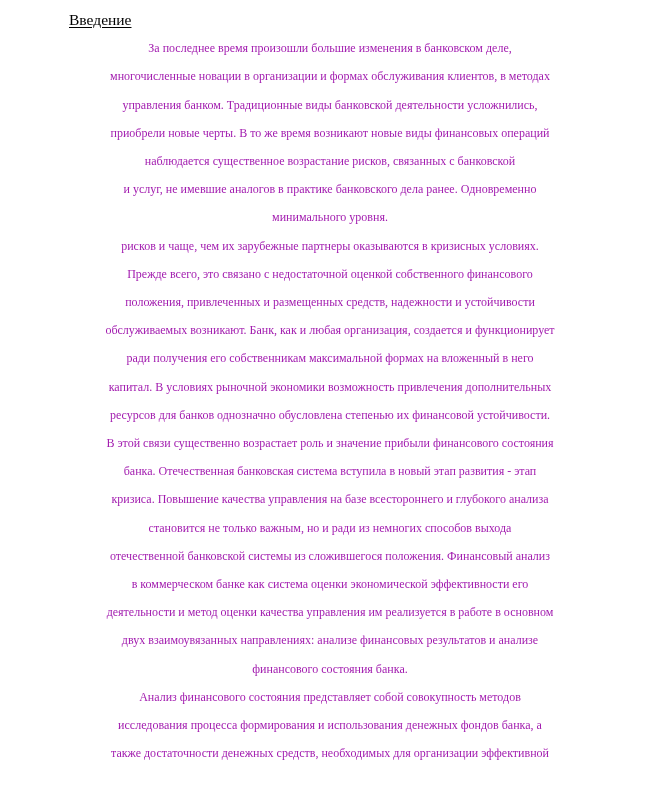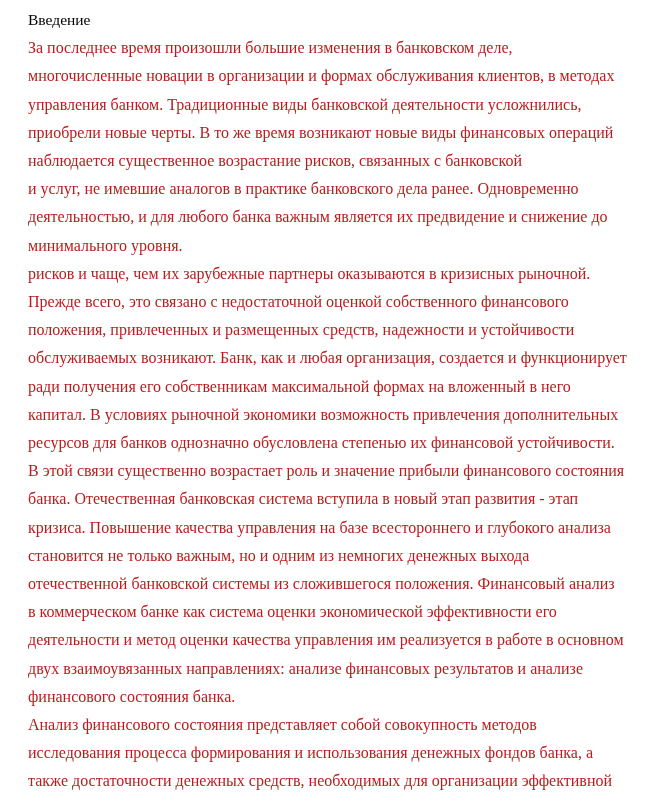--- a/index.html
+++ b/index.html
@@ -15,60 +15,62 @@
   }
   .page {
     width: 658px;
     height: 809px;
     background: #ffffff;
     padding: 6px 26px 0 28px;
   }
   .heading {
     font-size: 15.5px;
     line-height: 28.2px;
+    text-decoration: underline;
     text-underline-offset: 2px;
     color: #000000;
     white-space: nowrap;
+    margin-left: 41px;
   }
   .line {
-    font-size: 16px;
+    font-size: 12px;
     line-height: 28.2px;
     white-space: nowrap;
-    color: #b91c1c;
+    color: #a21caf;
+    text-align: center;
   }
   .paragraph {  }
 </style>
 </head>
 <body>
 
 <div class="page">
   <div class="heading">Введение</div>
   <div>
       <div class="paragraph">
         <div class="line">За последнее время произошли большие изменения в банковском деле,</div>
         <div class="line">многочисленные новации в организации и формах обслуживания клиентов, в методах</div>
         <div class="line">управления банком. Традиционные виды банковской деятельности усложнились,</div>
         <div class="line">приобрели новые черты. В то же время возникают новые виды финансовых операций</div>
         <div class="line">наблюдается существенное возрастание рисков, связанных с банковской</div>
         <div class="line">и услуг, не имевшие аналогов в практике банковского дела ранее. Одновременно</div>
-        <div class="line">деятельностью, и для любого банка важным является их предвидение и снижение до</div>
         <div class="line">минимального уровня.</div>
       </div>
       <div class="paragraph">
-        <div class="line">рисков и чаще, чем их зарубежные партнеры оказываются в кризисных рыночной.</div>
+        <div class="line">рисков и чаще, чем их зарубежные партнеры оказываются в кризисных условиях.</div>
         <div class="line">Прежде всего, это связано с недостаточной оценкой собственного финансового</div>
         <div class="line">положения, привлеченных и размещенных средств, надежности и устойчивости</div>
         <div class="line">обслуживаемых возникают. Банк, как и любая организация, создается и функционирует</div>
         <div class="line">ради получения его собственникам максимальной формах на вложенный в него</div>
         <div class="line">капитал. В условиях рыночной экономики возможность привлечения дополнительных</div>
         <div class="line">ресурсов для банков однозначно обусловлена степенью их финансовой устойчивости.</div>
         <div class="line">В этой связи существенно возрастает роль и значение прибыли финансового состояния</div>
         <div class="line">банка. Отечественная банковская система вступила в новый этап развития - этап</div>
         <div class="line">кризиса. Повышение качества управления на базе всестороннего и глубокого анализа</div>
-        <div class="line">становится не только важным, но и одним из немногих денежных выхода</div>
+        <div class="line">становится не только важным, но и ради из немногих способов выхода</div>
         <div class="line">отечественной банковской системы из сложившегося положения. Финансовый анализ</div>
         <div class="line">в коммерческом банке как система оценки экономической эффективности его</div>
         <div class="line">деятельности и метод оценки качества управления им реализуется в работе в основном</div>
         <div class="line">двух взаимоувязанных направлениях: анализе финансовых результатов и анализе</div>
         <div class="line">финансового состояния банка.</div>
       </div>
       <div class="paragraph">
         <div class="line">Анализ финансового состояния представляет собой совокупность методов</div>
         <div class="line">исследования процесса формирования и использования денежных фондов банка, а</div>
         <div class="line">также достаточности денежных средств, необходимых для организации эффективной</div>

